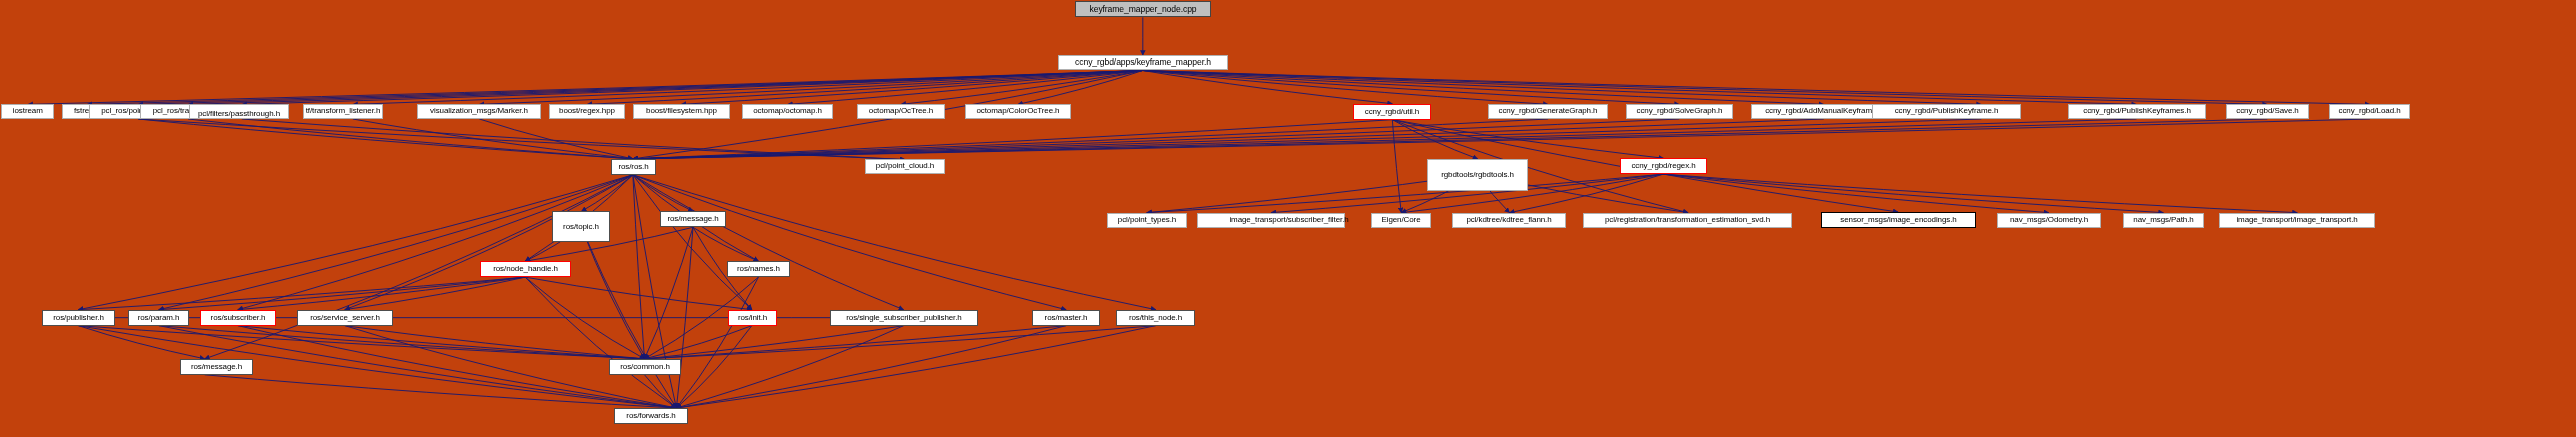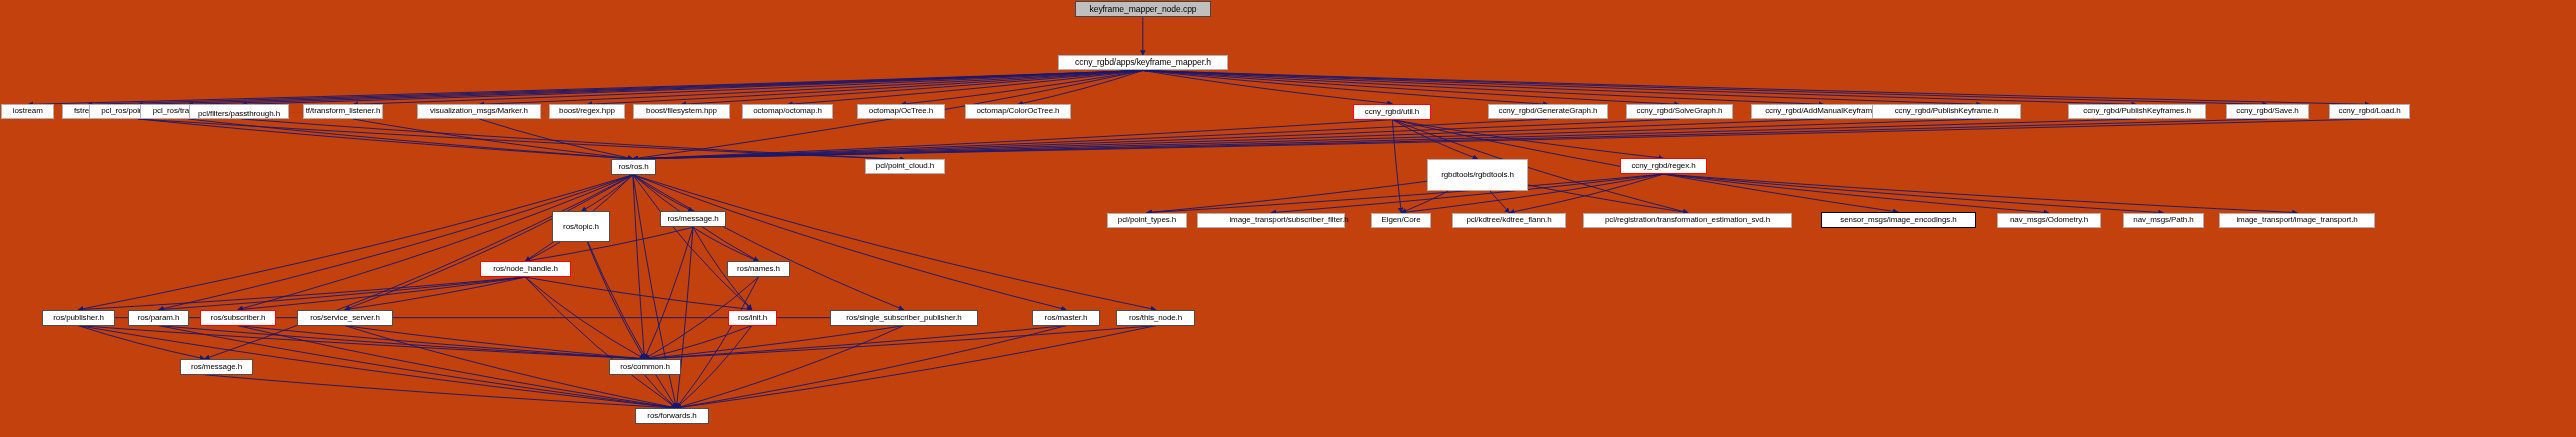--- a/index.html
+++ b/index.html
@@ -292,18 +292,18 @@
       </div>
       <div class="node hdr" style="left: 1116px; top: 310px; width: 79px; height: 16px; font-size: 8px;">
         <span>ros/this_node.h</span>
       </div>
       <div class="node hdr" style="left: 180px; top: 359px; width: 73px; height: 16px; font-size: 8px; align-items: center;">
         <span>ros/message.h</span>
       </div>
       <div class="node hdr" style="left: 609px; top: 359px; width: 72px; height: 16px; font-size: 8px;">
         <span>ros/common.h</span>
       </div>
-      <div class="node hdr" style="left: 635px; top: 408px; width: 74px; height: 16px; font-size: 8px; text-align: right;">
+      <div class="node hdr" style="left: 614px; top: 408px; width: 74px; height: 16px; font-size: 8px; text-align: right;">
         <span>ros/forwards.h</span>
       </div>
     </div>
 </div>
 
 
 </body></html>

